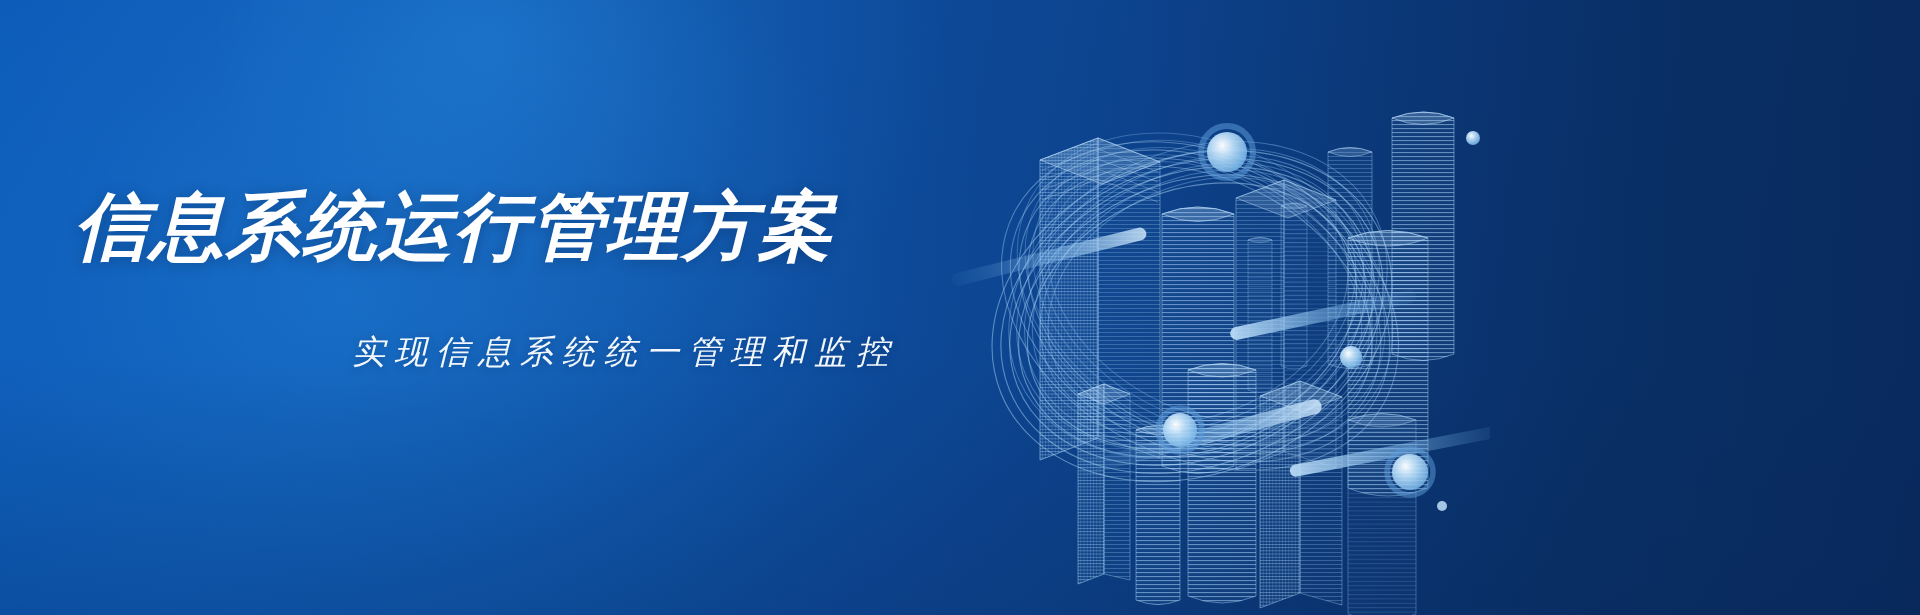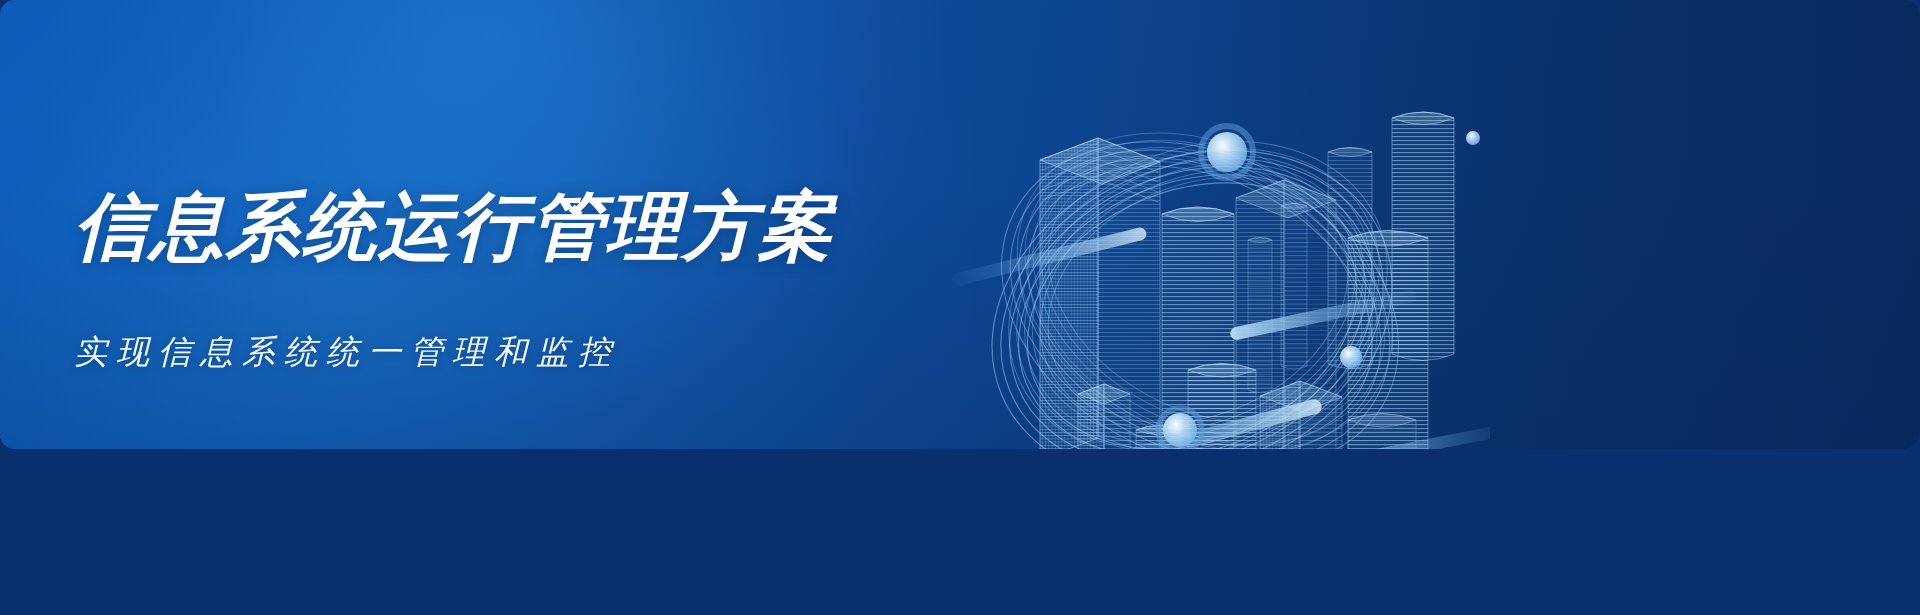--- a/index.html
+++ b/index.html
@@ -3,25 +3,24 @@
 <meta charset="utf-8">
 <style>
   html, body {
     margin: 0;
     padding: 0;
     background: #0a2f6e;
   }
   #banner {
     position: relative;
     width: 1920px;
-    height: 449px;
+    height: 615px;
     overflow: hidden;
     font-family: "Liberation Sans", "DejaVu Sans", sans-serif;
     background: #0c4f9e;
-    border-radius: 15px;
   }
   
   .bg-base {
     position: absolute;
     inset: 0;
     background: linear-gradient(100deg,
         #0b5cba 0%,
         #0c59b4 14%,
         #0d53a8 30%,
         #0d4896 48%,
@@ -111,20 +110,21 @@
     left: 74px;
     top: 332px;
     width: 824px;
     margin: 0;
     font-size: 33px;
     line-height: 1.2;
     font-weight: 400;
     font-style: italic;
     color: #f2f7fd;
     letter-spacing: 9px;
+    text-align: right;
     white-space: nowrap;
     text-shadow: 0 1px 9px rgba(4,30,72,0.30);
   }
 </style>
 </head>
 <body>
 
 <div id="banner">
 
   <div class="bg-base"></div>

